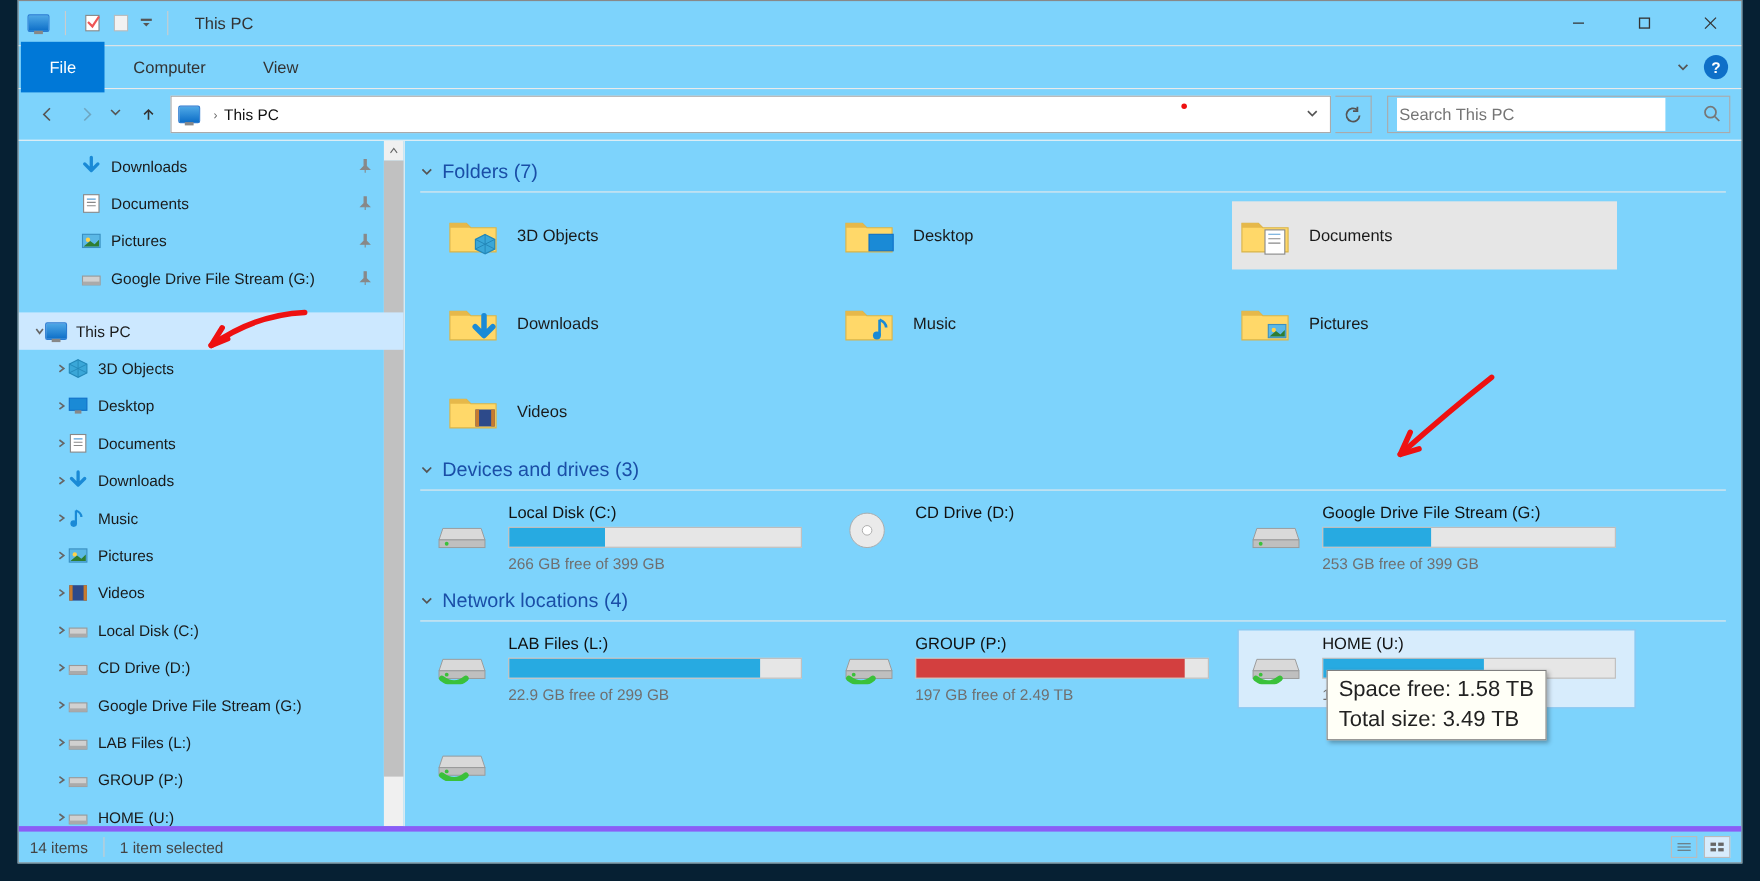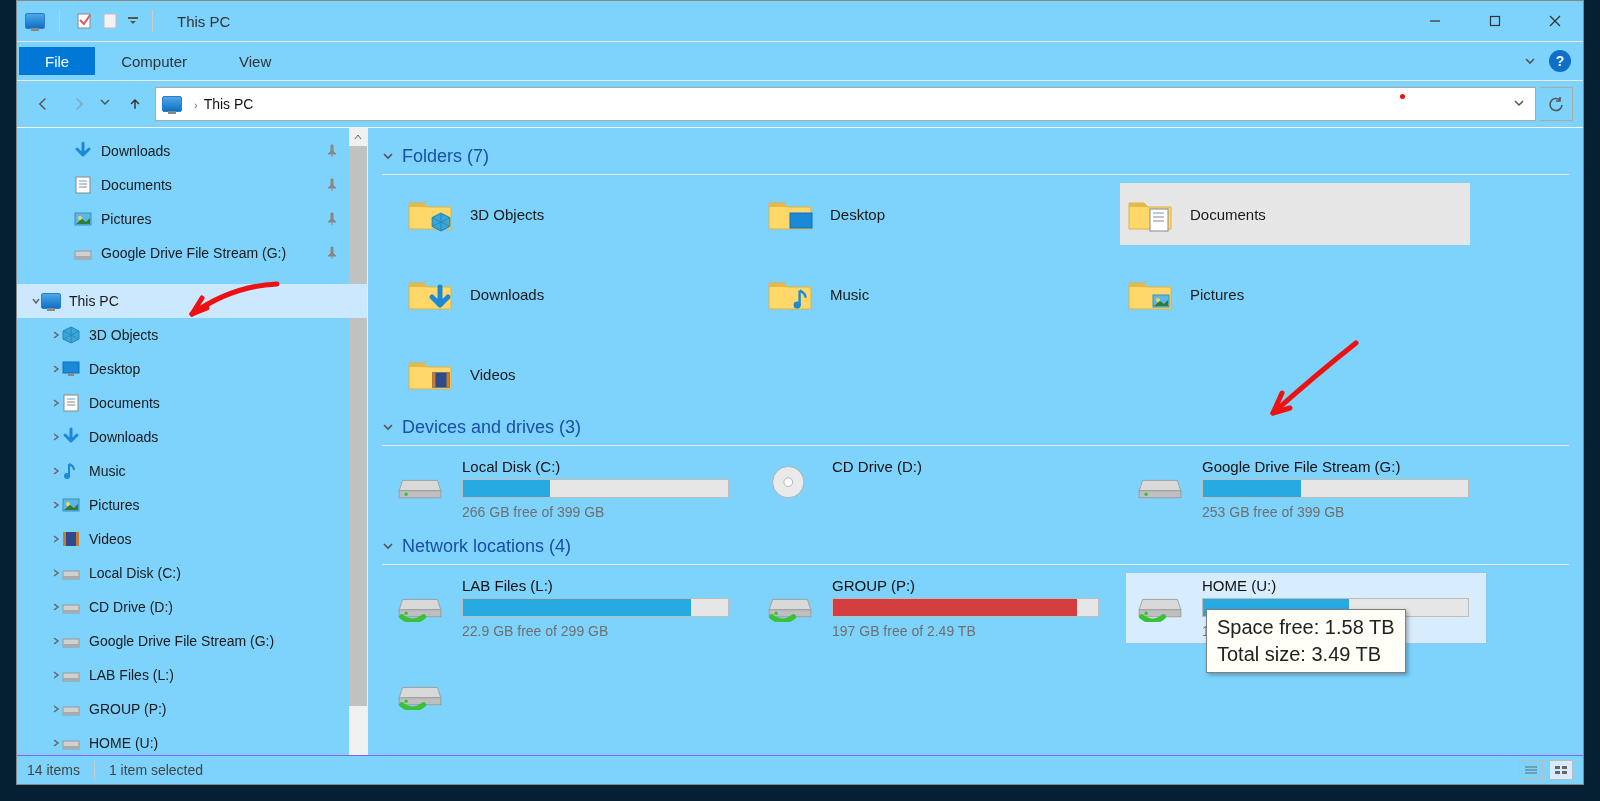--- a/index.html
+++ b/index.html
@@ -37,21 +37,21 @@
     gap:4px;
   }
   .tb-icons{display:flex;align-items:center;gap:6px}
   .qat-divider{width:1px;height:22px;background:#ccc;margin:0 8px}
   .title-text{font-size:15px;color:#333;margin-left:12px}
   .titlebar-spacer{flex:1}
   .winbtn{width:56px;height:40px;display:flex;align-items:center;justify-content:center}
   .winbtn svg{width:12px;height:12px;stroke:#333;stroke-width:1.2;fill:none}
   
   .ribbon{height:38px;display:flex;align-items:center;border-bottom:1px solid #eaeaea;padding-left:2px}
-  .file-tab{background:var(--blue);color:#fff;height:28px;display:flex;align-items:center;padding:0 26px;font-size:15px}
+  .file-tab{background:var(--blue);color:#fff;height:46px;display:flex;align-items:center;padding:0 26px;font-size:15px}
   .rtab{padding:0 26px;height:38px;display:flex;align-items:center;color:#333;font-size:15px}
   .ribbon-spacer{flex:1}
   .chev-down{width:22px;height:22px;display:flex;align-items:center;justify-content:center;margin-right:8px}
   .help-icon{width:22px;height:22px;border-radius:50%;background:#0e6fc8;color:#fff;display:flex;align-items:center;justify-content:center;font-size:14px;font-weight:bold;margin-right:12px}
   
   .addr-row{height:46px;display:flex;align-items:center;padding:0 10px;gap:4px;border-bottom:1px solid #f3f3f3}
   .navbtn{width:32px;height:32px;display:flex;align-items:center;justify-content:center}
   .navbtn.disabled{opacity:.35}
   .navbtn svg{width:16px;height:16px;stroke:#555;stroke-width:1.8;fill:none}
   .history-chev{width:16px}
@@ -118,21 +118,21 @@
   .bar-fill{height:100%;background:var(--fill-blue)}
   .bar-fill.red{background:#d33f3f}
   .drive-sub{font-size:14px;color:#6f6f6f}
   .tooltip{
     position:absolute;background:#fffff7;border:1px solid #7f7f7f;
     box-shadow:2px 2px 4px rgba(0,0,0,.3);
     padding:4px 10px;font-size:20px;line-height:1.35;color:#222;
     z-index:50;white-space:nowrap;
   }
   
-  .status-bar{height:28px;border-top:1px solid #8b5cf6;display:flex;align-items:center;padding:0 10px;font-size:14px;color:#444}
+  .status-bar{height:28px;border-top:5px solid #8b5cf6;display:flex;align-items:center;padding:0 10px;font-size:14px;color:#444}
   .status-bar .sep{width:1px;height:18px;background:#ccc;margin:0 14px}
   .status-bar .spacer{flex:1}
   .view-btns{display:flex;gap:6px}
   .view-btn{width:22px;height:18px;border:1px solid #bbb;display:flex;align-items:center;justify-content:center}
   
   .mini-monitor{width:20px;height:14px;border:1.5px solid #2a7bd1;border-radius:2px;position:relative;background:linear-gradient(#4ea8e6,#0e6fc8)}
   .mini-monitor:after{content:"";position:absolute;left:5px;top:14px;width:8px;height:3px;background:#888}
   .folder-svg{width:48px;height:40px}
   .drive-svg{width:52px;height:40px}
   
@@ -290,20 +290,27 @@
       <span class="addr-dd"><svg width="12" height="12">
             <path d="M2 4 L6 8 L10 4" stroke="#555" stroke-width="1.5" fill="none"></path>
           </svg></span>
     </div>
     <div class="refresh-btn">
         <svg width="16" height="16">
           <path d="M12 4 A6 6 0 1 0 14 9" stroke="#555" stroke-width="1.6" fill="none"></path>
           <path d="M12 1 L12 5 L8 5" stroke="#555" stroke-width="1.6" fill="none"></path>
         </svg>
       </div>
+    <div class="search-box">
+      <input placeholder="Search This PC" style="">
+      <span><svg width="16" height="16">
+            <circle cx="7" cy="7" r="5" stroke="#777" stroke-width="1.6" fill="none"></circle>
+            <line x1="11" y1="11" x2="15" y2="15" stroke="#777" stroke-width="1.6"></line>
+          </svg></span>
+    </div>
   </div>
 
   <div class="body">
 
     <div class="nav-pane">
       <div class="scroll-up">
           <svg width="10" height="10">
             <path d="M2 7 L5 3 L8 7" stroke="#666" fill="none"></path>
           </svg>
         </div>

